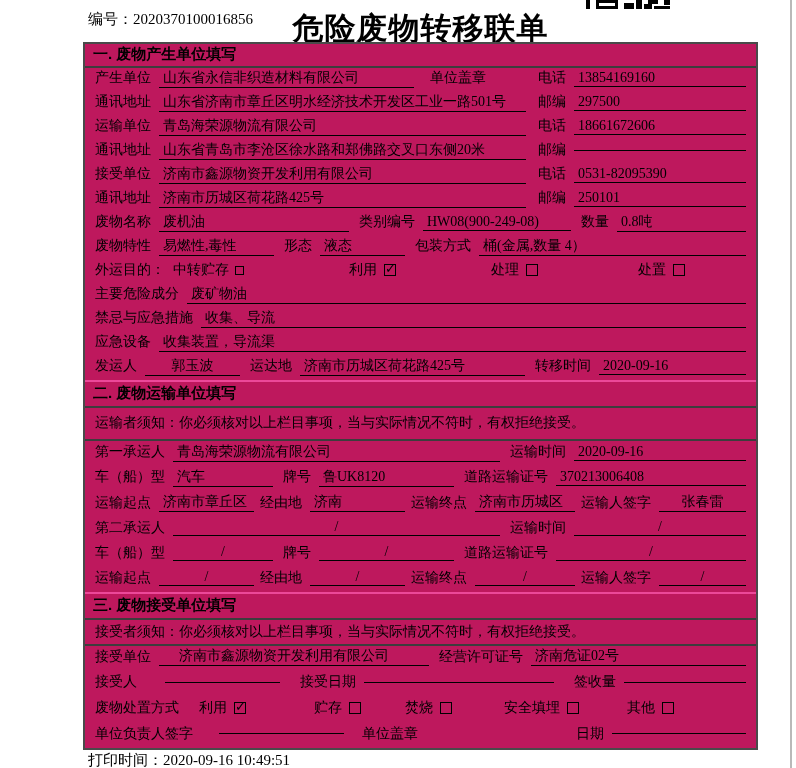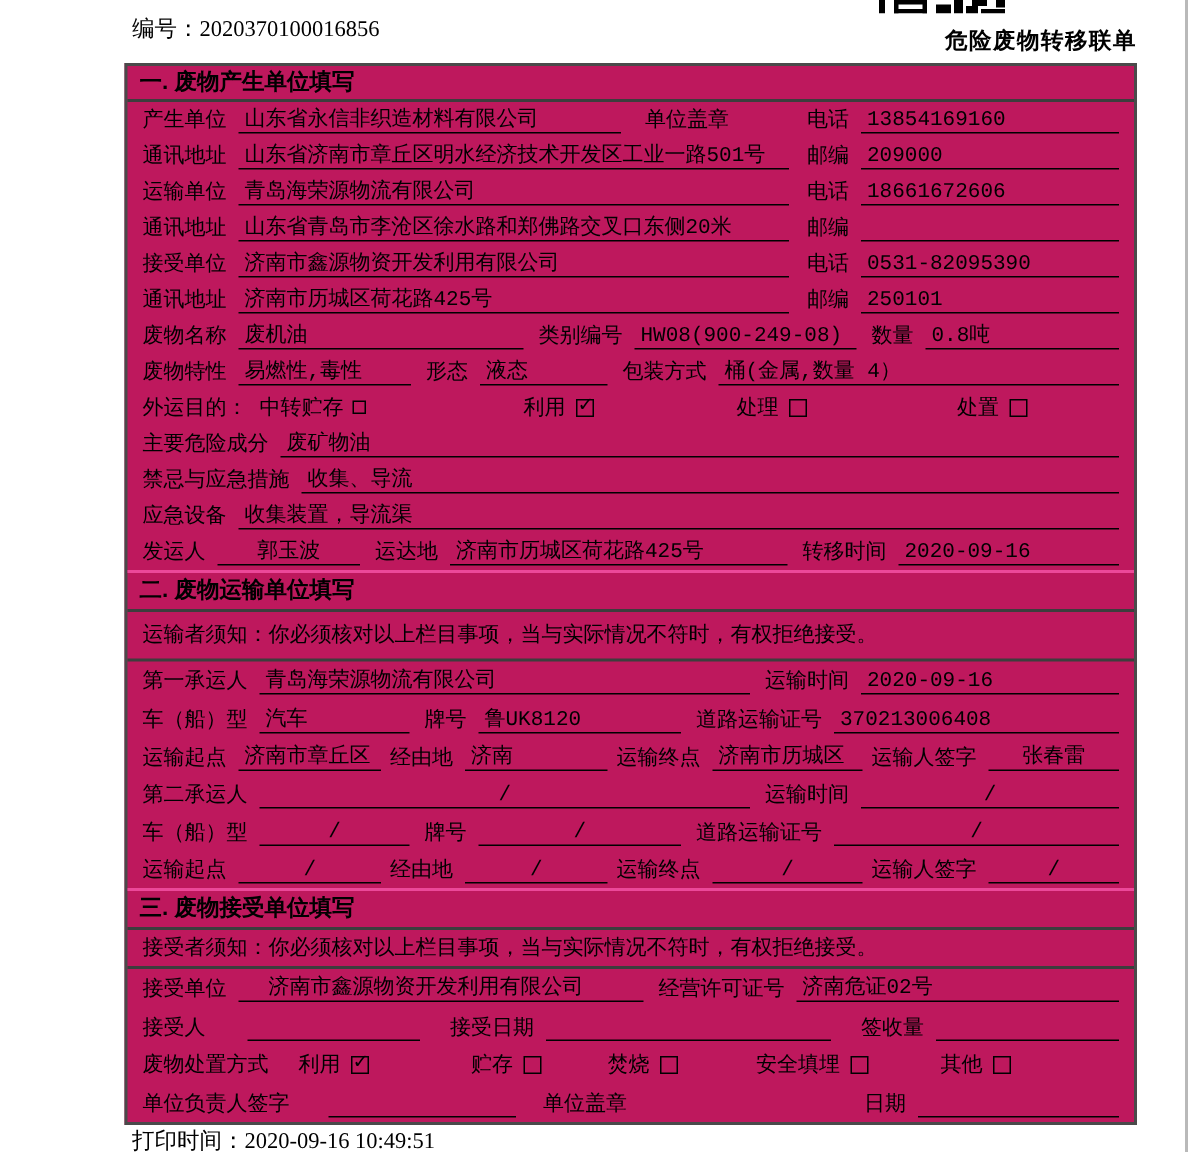--- a/index.html
+++ b/index.html
@@ -3,38 +3,38 @@
 <meta charset="utf-8">
 <style>
   * { margin:0; padding:0; box-sizing:border-box; }
   html,body { width:796px; height:768px; background:#ffffff; overflow:hidden;
     font-family:"Liberation Serif","DejaVu Serif",serif; color:#000; }
   .page { position:relative; width:796px; height:768px; background:#fff; }
 
   .page-edge { position:absolute; left:790px; top:0; width:2px; height:768px; background:#b9b9b9; }
 
   .doc-no { position:absolute; left:88px; top:10px; font-size:15px; white-space:nowrap; }
-  .doc-title { position:absolute; left:83px; top:18px; width:675px; text-align:right;
-    font-family:"Liberation Sans","DejaVu Sans",sans-serif; font-weight:bold; font-size:15px; letter-spacing:1px; }
+  .doc-title { position:absolute; left:83px; top:8px; width:675px; text-align:center;
+    font-family:"Liberation Sans","DejaVu Sans",sans-serif; font-weight:bold; font-size:31px; letter-spacing:1px; }
   .qr-frag { position:absolute; left:586px; top:0; }
 
   .doc-table { position:absolute; left:83px; top:42px; width:675px; height:708px;
     border:2px solid #4a4a4a; background:#be185d; display:flex; flex-direction:column; }
 
   .sec-head { font-family:"Liberation Sans","DejaVu Sans",sans-serif; font-weight:bold;
     font-size:15px; padding:0 8px; display:flex; align-items:center; }
   .sec-head.h1 { height:24px; border-bottom:2px solid #3d3d3d; }
   .sec-head.h2 { height:28px; border-top:2px solid #ec4899; border-bottom:2px solid #3d3d3d; }
 
   .notice { display:flex; align-items:center; padding:0 10px; font-size:14px;
     border-bottom:2px solid #3d3d3d; white-space:nowrap; }
   .notice.n2 { height:34px; }
   .notice.n3 { height:26px; }
 
-  .row { display:flex; align-items:flex-end; padding:0 10px 3px 10px; font-size:14px;font-family:Liberation Mono, monospace; }
+  .row { display:flex; align-items:center; padding:0 10px 3px 10px; font-size:14px; }
   .s1r { height:24.2px; }
   .s2r { height:25.3px; }
   .s3r { height:25.8px; }
 
   .lbl { white-space:nowrap; margin-right:8px; flex-shrink:0; }
   .u { border-bottom:1px solid #000; padding:0 4px; white-space:nowrap; min-width:20px; flex-shrink:0; }
   .u.fill { flex:1 1 auto; }
   .u.ctr { text-align:center; }
   .sp { flex:1 1 auto; }
   .ml10{margin-left:10px;} .ml12{margin-left:12px;} .ml16{margin-left:16px;}
@@ -85,21 +85,21 @@
       <span class="lbl ml16">单位盖章</span>
       <span class="sp"></span>
       <span class="lbl ml12">电话</span>
       <span class="u" style="width:172px">13854169160</span>
     </div>
 
     <div class="row s1r">
       <span class="lbl">通讯地址</span>
       <span class="u fill">山东省济南市章丘区明水经济技术开发区工业一路501号</span>
       <span class="lbl ml12">邮编</span>
-      <span class="u" style="width:172px">209000</span>
+      <span class="u" style="width:172px">297500</span>
     </div>
 
     <div class="row s1r">
       <span class="lbl">运输单位</span>
       <span class="u fill">青岛海荣源物流有限公司</span>
       <span class="lbl ml12">电话</span>
       <span class="u" style="width:172px">18661672606</span>
     </div>
 
     <div class="row s1r">

